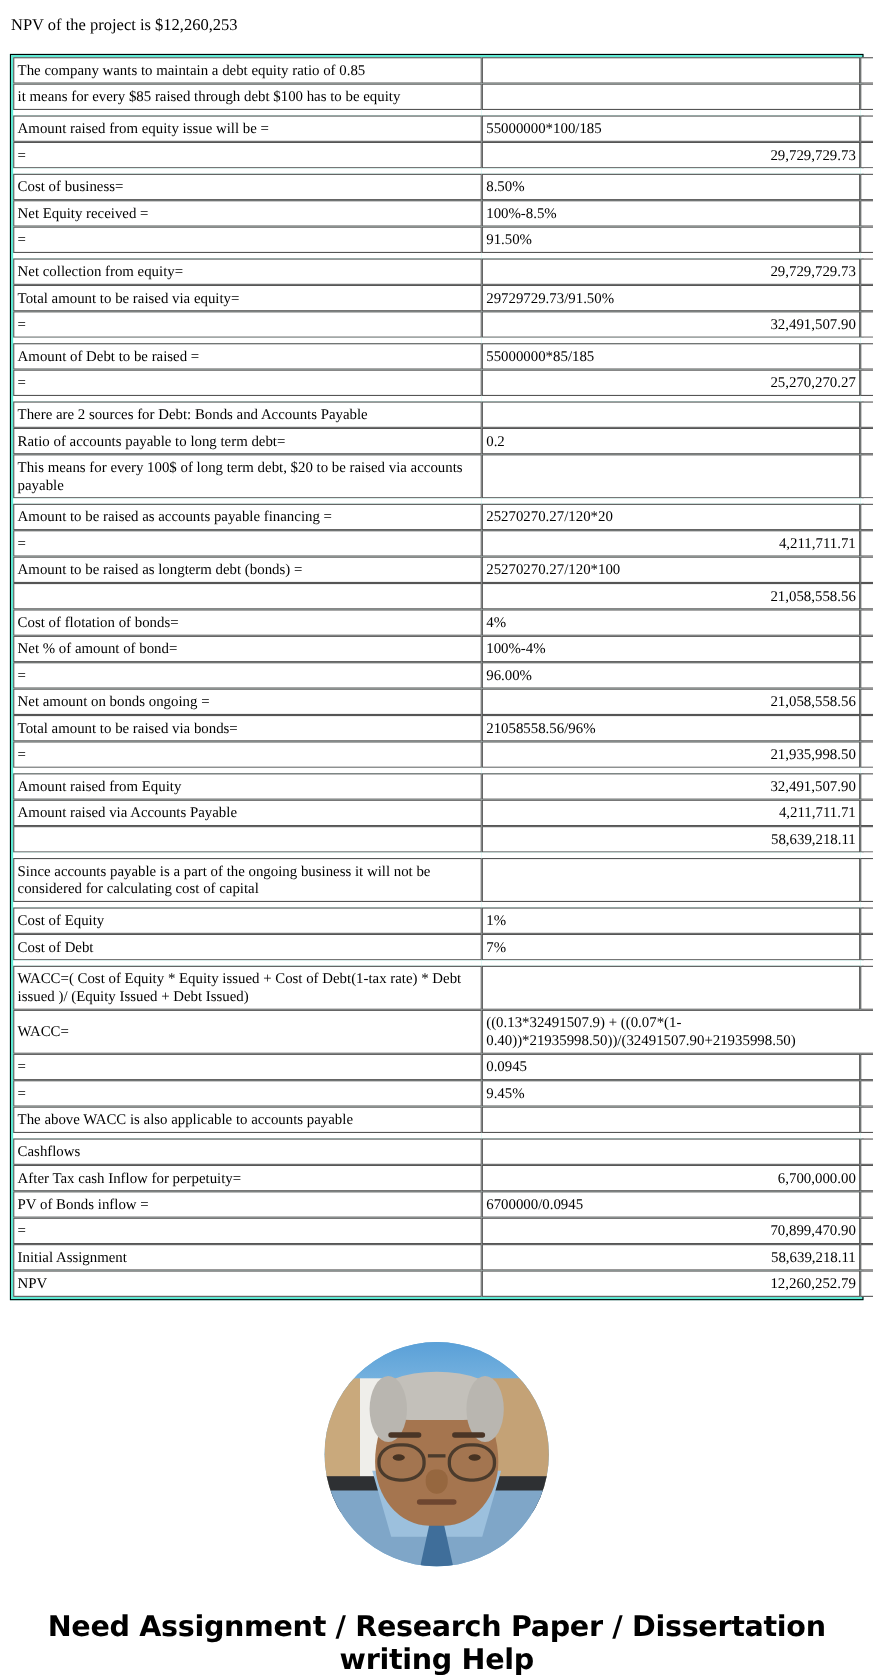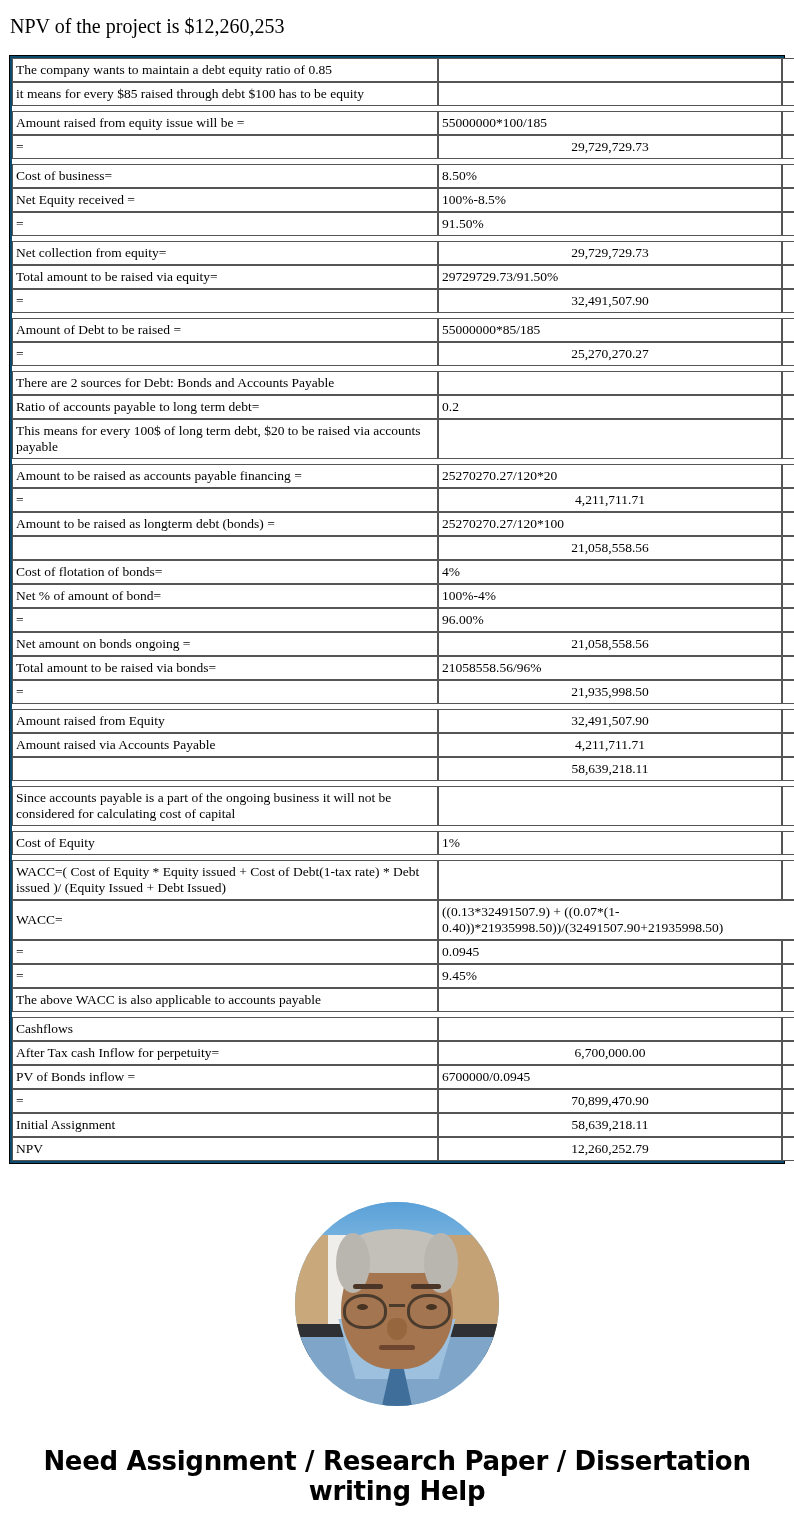--- a/index.html
+++ b/index.html
@@ -16,33 +16,33 @@
   }
 
   .page {
     width: 794px;
     position: relative;
   }
 
   
   .npv-heading {
     font-family: "Liberation Serif", "DejaVu Serif", serif;
-    font-size: 20px;
+    font-size: 15px;
     line-height: 1.2;
     padding: 14px 16px 0 10px;
     white-space: nowrap;
   }
 
   
   .sheet-wrap {
     margin: 17px 9px 0 9px;
     border: 1px solid #000;
     padding: 2px 2px 2px 2px;
     box-sizing: border-box;
-    background: #0c4a6e;
+    background: #5eead4;
   }
 
   table.sheet {
     border-collapse: separate;
     border-spacing: 0;
     width: 100%;
     table-layout: fixed;
     font-size: 13.5px;
   }
 
@@ -53,21 +53,21 @@
     height: 20px;
     background: #fff;
     font-family: "Liberation Serif", "DejaVu Serif", serif;
     font-size: 13.5px;
     line-height: 1.18;
     overflow: hidden;
   }
 
   td.c-label   { width: 418px; text-align: left; }
   td.c-value   { width: 336px; text-align: left; }
-  td.c-value.num { text-align: center; }
+  td.c-value.num { text-align: right; }
   td.c-narrow  { width: 5px; padding: 0; }
 
   tr.gap td {
     border: none;
     height: 5px;
     padding: 0;
     background: #fff;
   }
   tr.gap td.c-narrow { border: none; }
 
@@ -381,20 +381,25 @@
             <td class="c-narrow"></td>
           </tr>
           <tr class="gap">
             <td class="c-label"></td>
             <td class="c-value"></td>
             <td class="c-narrow" style="border: none;"></td>
           </tr>
           <tr>
             <td class="c-label wrapcell">Cost of Equity</td>
             <td class="c-value wrapcell">1%</td>
+            <td class="c-narrow"></td>
+          </tr>
+          <tr>
+            <td class="c-label wrapcell">Cost of Debt</td>
+            <td class="c-value wrapcell">7%</td>
             <td class="c-narrow"></td>
           </tr>
           <tr class="gap">
             <td class="c-label"></td>
             <td class="c-value"></td>
             <td class="c-narrow" style="border: none;"></td>
           </tr>
           <tr class="tall">
             <td class="c-label wrapcell">WACC=( Cost of Equity * Equity issued + Cost of Debt(1-tax rate) * Debt issued )/ (Equity Issued + Debt Issued)</td>
             <td class="c-value wrapcell"></td>

